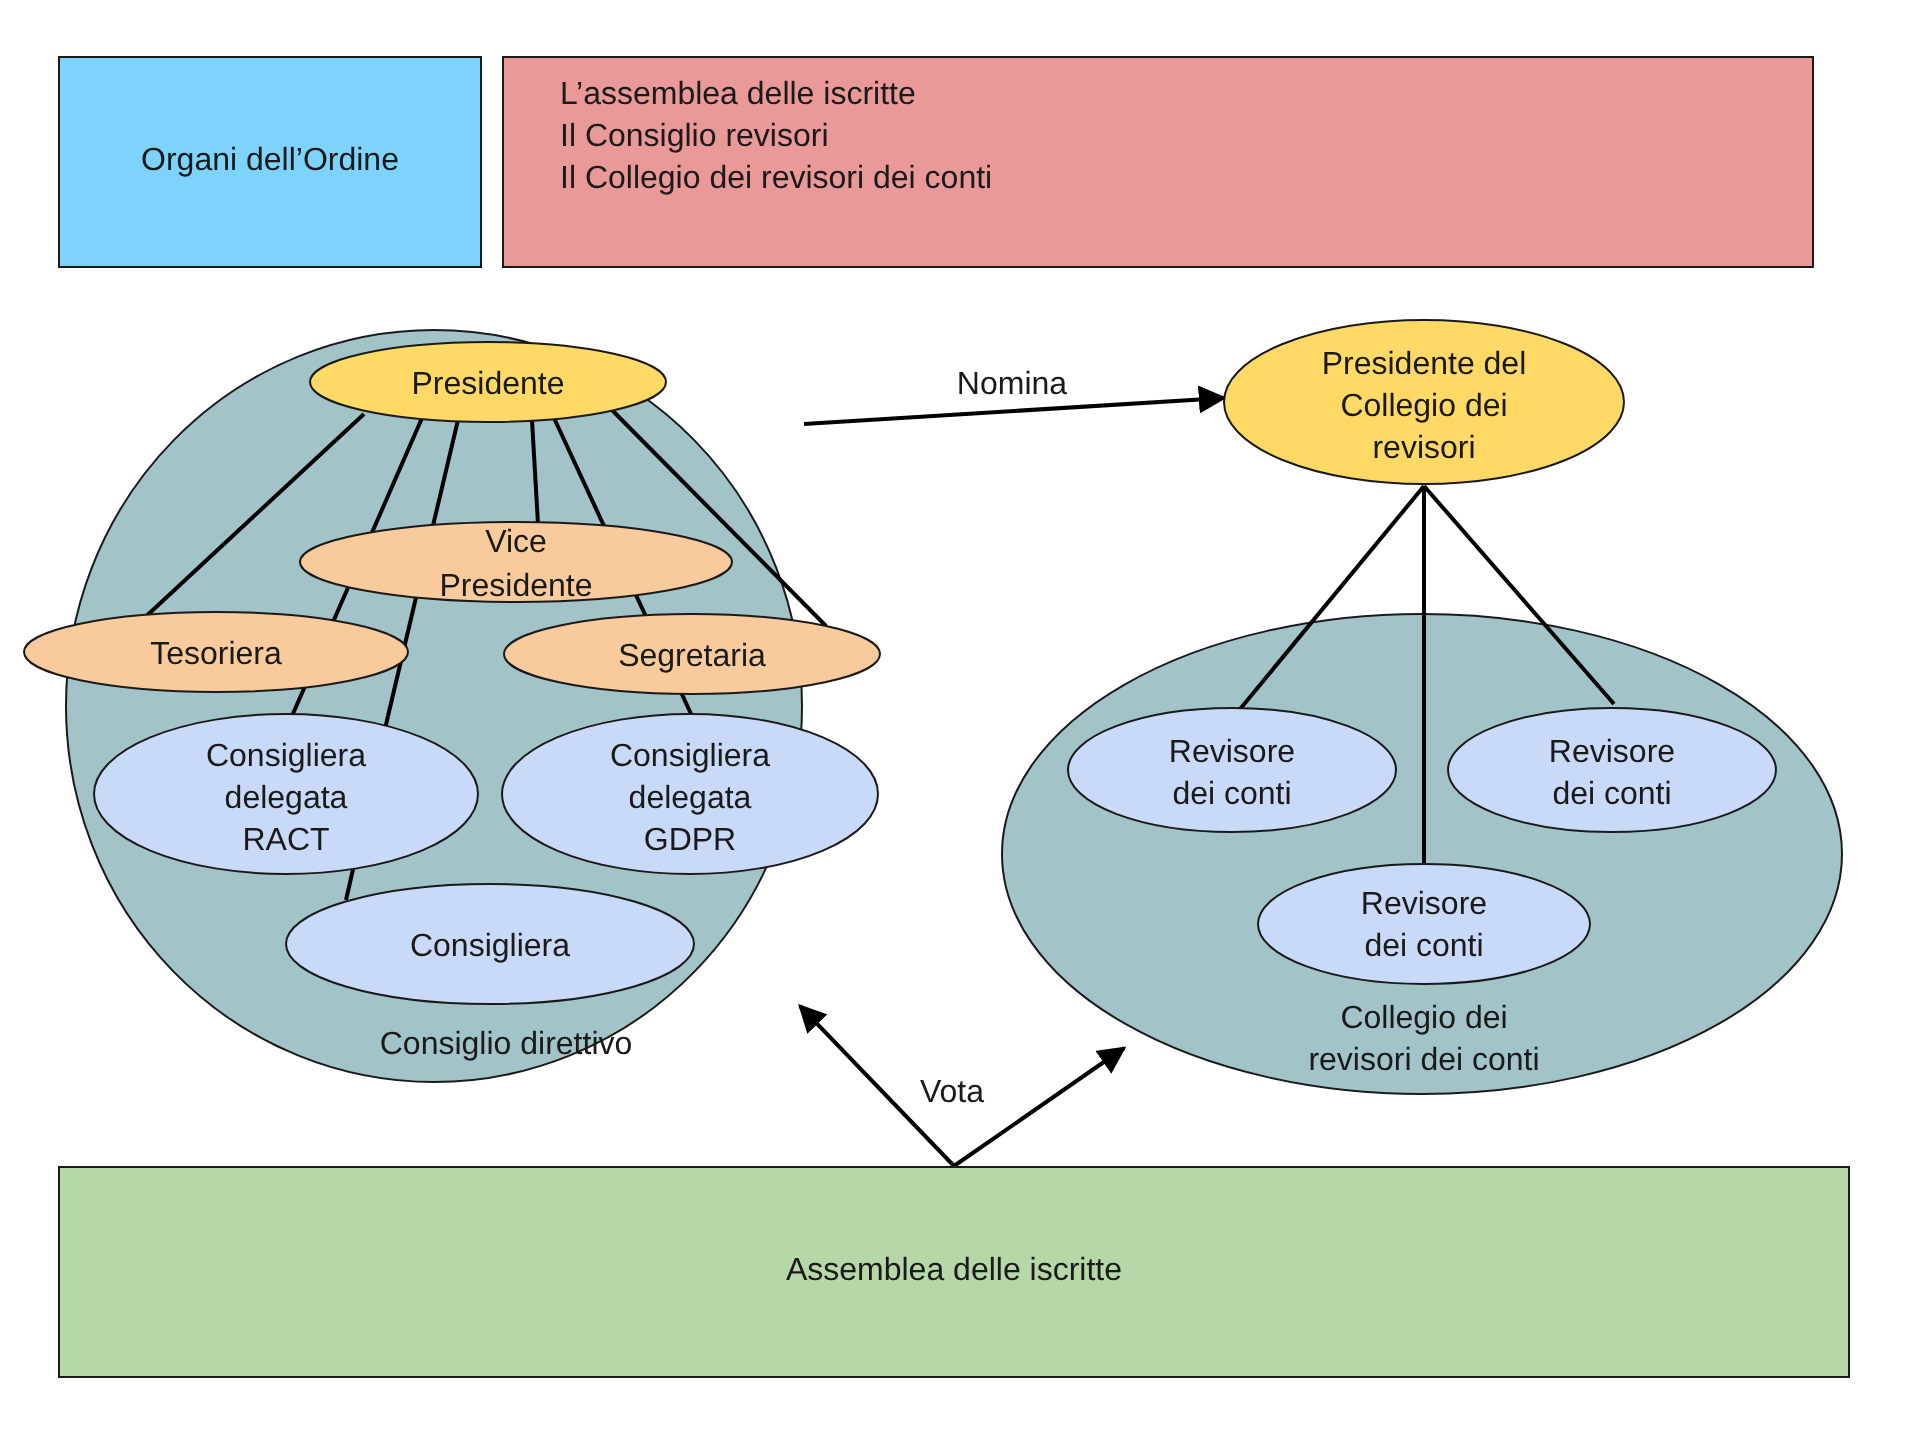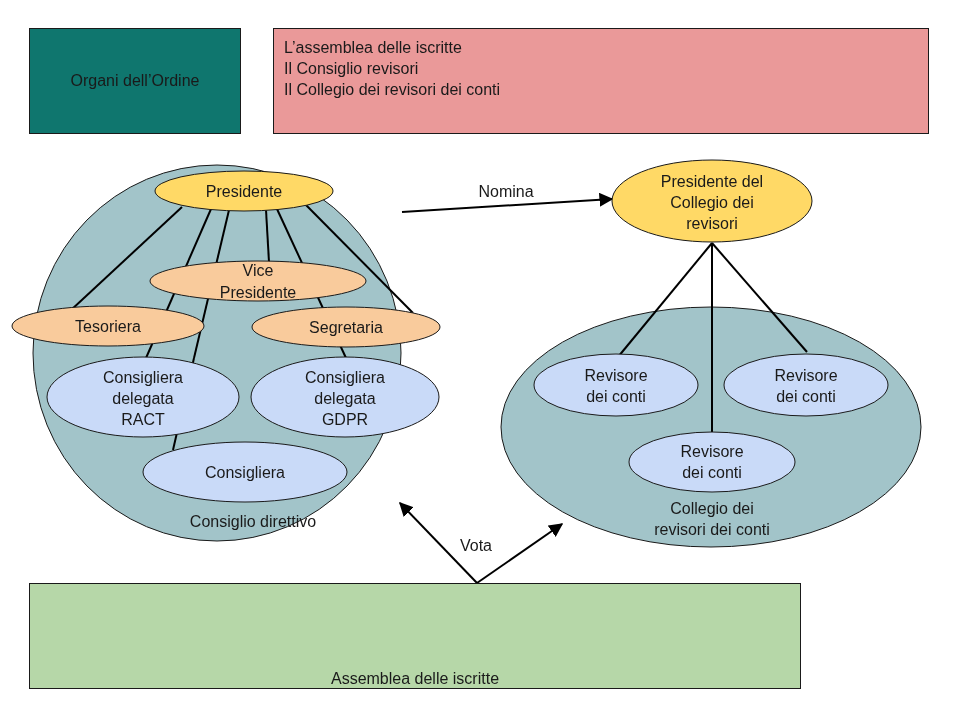--- a/index.html
+++ b/index.html
@@ -1,25 +1,25 @@
 <!DOCTYPE html>
 <html><head>
 <meta charset="utf-8">
 <style>
   html, body { margin: 0; padding: 0; background: #ffffff; }
   body { width: 960px; height: 720px; position: relative; overflow: hidden;
          font-family: "Liberation Sans", sans-serif; }
   .box { position: absolute; box-sizing: border-box; border: 1px solid #1a1a1a; color: #1a1a1a; }
-  #box-organi { left: 29px; top: 28px; width: 212px; height: 106px; background: #0f766e;
+  #box-organi { left: 29px; top: 28px; width: 212px; height: 106px; background: #7dd3fc;
                 display: flex; align-items: center; justify-content: center; font-size: 16px; }
-  #box-list { left: 273px; top: 28px; width: 656px; height: 106px; background: #ea9999;
-              padding: 8px 10px; font-size: 16px; line-height: 21px; }
+  #box-list { left: 251px; top: 28px; width: 656px; height: 106px; background: #ea9999;
+              padding: 8px 28px; font-size: 16px; line-height: 21px; }
   #box-list div { white-space: nowrap; }
-  #box-assemblea { left: 29px; top: 583px; width: 772px; height: 106px; background: #b6d7a8;
-                   display: flex; align-items: flex-end; justify-content: center; font-size: 16px; }
+  #box-assemblea { left: 29px; top: 583px; width: 896px; height: 106px; background: #b6d7a8;
+                   display: flex; align-items: center; justify-content: center; font-size: 16px; }
   svg { position: absolute; left: 0; top: 0; }
   svg text { font-family: "Liberation Sans", sans-serif; font-size: 16px; fill: #1a1a1a; }
 </style>
 </head>
 <body>
 
 <div id="box-organi" class="box">
   <span>Organi dell’Ordine</span>
 </div>
 

